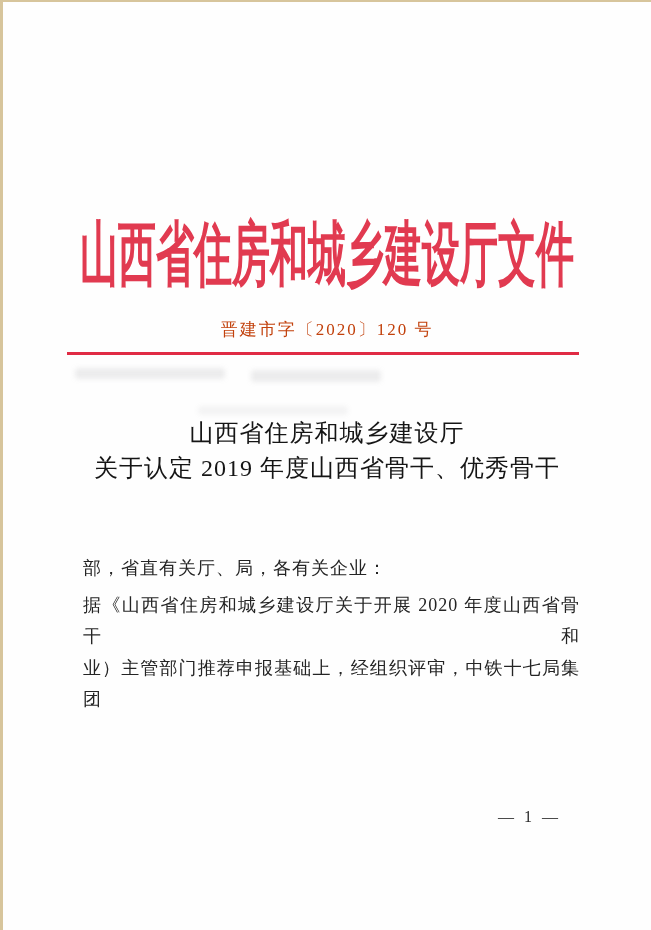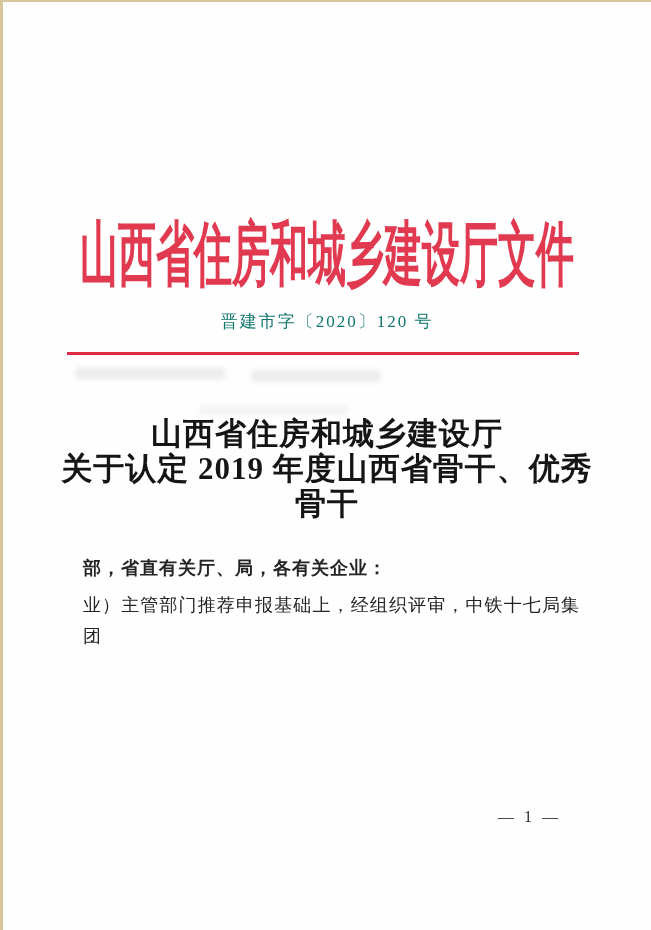--- a/index.html
+++ b/index.html
@@ -39,43 +39,43 @@
     font-size: 38px;
     line-height: 38px;
     font-weight: bold;
     letter-spacing: 0px;
     white-space: nowrap;
     transform: scaleY(1.85);
     transform-origin: center center;
   }
   .doc-number {
     position: absolute;
-    top: 308px;
+    top: 316px;
     left: 0;
     width: 100%;
     text-align: center;
     font-size: 17px;
     letter-spacing: 2px;
-    color: #0f766e;
+    color: #c2410c;
   }
   .red-line {
     position: absolute;
     top: 350px;
     left: 64px;
     width: 512px;
     height: 3px;
   }
   .doc-title {
     position: absolute;
     top: 414px;
     left: 55px;
     right: 55px;
     text-align: center;
-    font-weight: bold;
-    font-size: 31px;
+    font-weight: normal;
+    font-size: 24px;
     line-height: 35px;
     letter-spacing: 1px;
     color: #151515;
   }
   .body-text {
     position: absolute;
     top: 551px;
     left: 80px;
     width: 497px;
     font-size: 18px;
@@ -83,21 +83,20 @@
     letter-spacing: 1px;
     color: #242424;
   }
   .body-text .line {
     text-align: justify;
     text-align-last: justify;
   }
   .body-text .line.plain {
     text-align: left;
     text-align-last: left;
-    font-weight: bold;
   }
   .body-text .line.indent {
     text-indent: 38px;
   }
   .para2 { margin-top: 5px; }
   .page-number {
     position: absolute;
     top: 806px;
     right: 90px;
     font-size: 16px;
@@ -124,20 +123,21 @@
   <div class="doc-title">
     <div class="t-line">山西省住房和城乡建设厅</div>
     <div class="t-line">关于认定 2019 年度山西省骨干、优秀骨干</div>
   </div>
 
   <div class="body-text">
     <div class="salutation">
       <div class="line plain">部，省直有关厅、局，各有关企业：</div>
     </div>
     <div class="para2">
+      <div class="line">据《山西省住房和城乡建设厅关于开展 2020 年度山西省骨干和</div>
       <div class="line">业）主管部门推荐申报基础上，经组织评审，中铁十七局集团</div>
 
     </div>
   </div>
 
   <div class="page-number">— 1 —</div>
 
 </div>
 
 </body></html>

